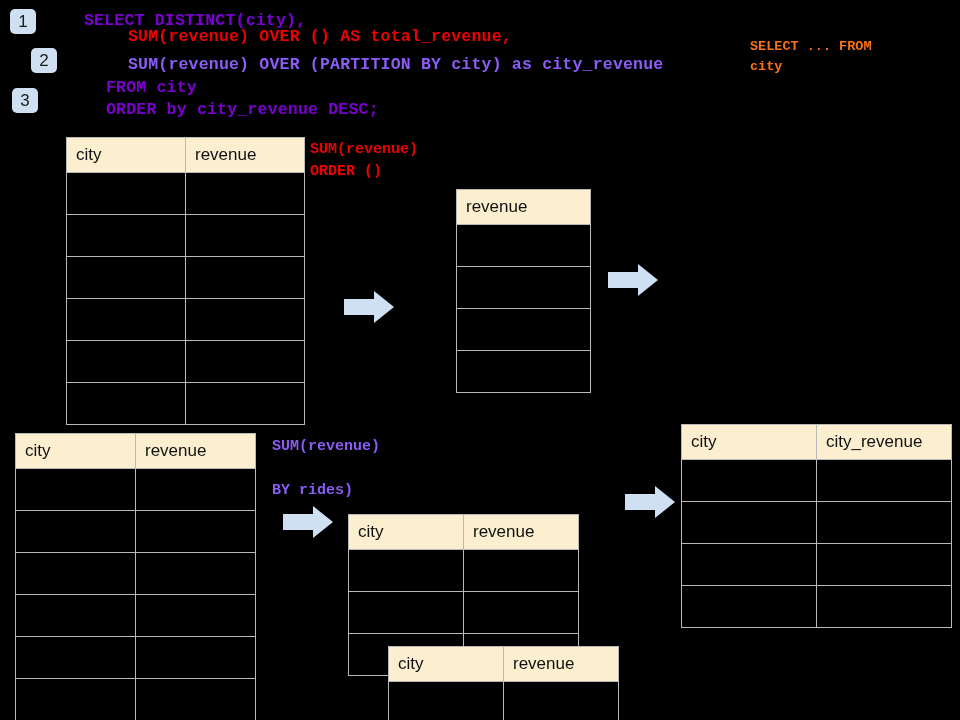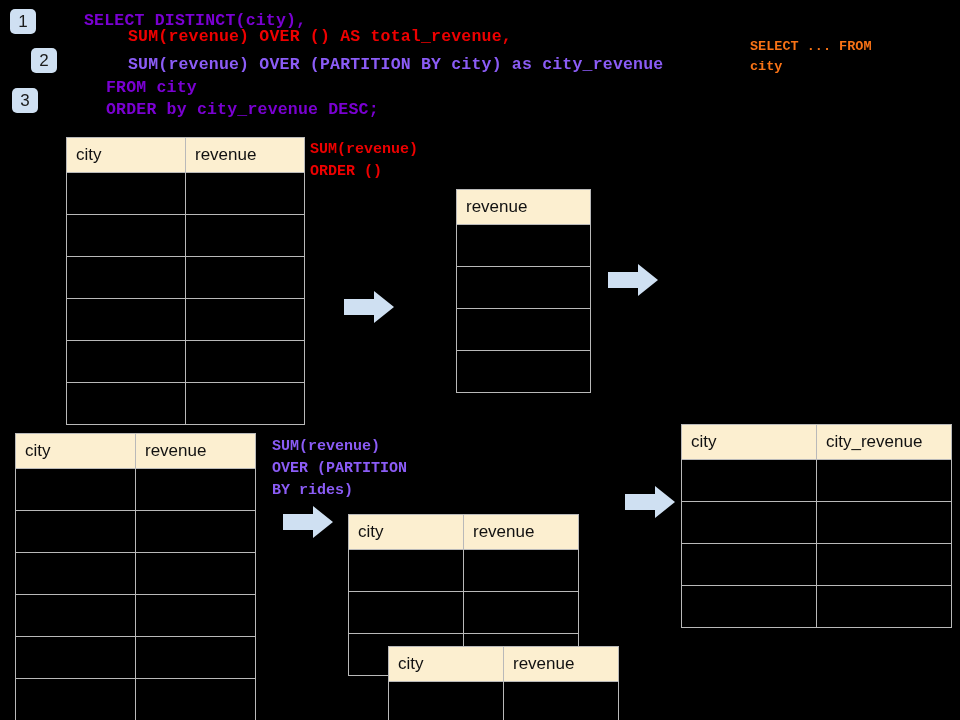--- a/index.html
+++ b/index.html
@@ -120,21 +120,20 @@
   <div class="code-line c-purple" style="left:106px; top:77px;">FROM city</div>
   <div class="code-line c-purple" style="left:106px; top:99px;">ORDER by city_revenue DESC;</div>
 
   <div class="annot-sm" style="left:750px; top:37px;">SELECT ... FROM</div>
   <div class="annot-sm" style="left:750px; top:57px;">city</div>
 
   <div class="annot c-red" style="left:310px; top:139px;">SUM(revenue)</div>
   <div class="annot c-red" style="left:310px; top:161px;">ORDER ()</div>
 
   <div class="annot c-green" style="left:272px; top:436px;">SUM(revenue)</div>
-  <div class="annot c-green" style="left:272px; top:458px;">OVER (PARTITION</div>
   <div class="annot c-green" style="left:272px; top:480px;">BY rides)</div>
 
   <table class="tbl" style="left:66px; top:128px; width:238px;">
     <colgroup>
         <col style="width:119px">
         <col style="width:119px">
       </colgroup>
     <thead>
       <tr>
         <th>city</th>

